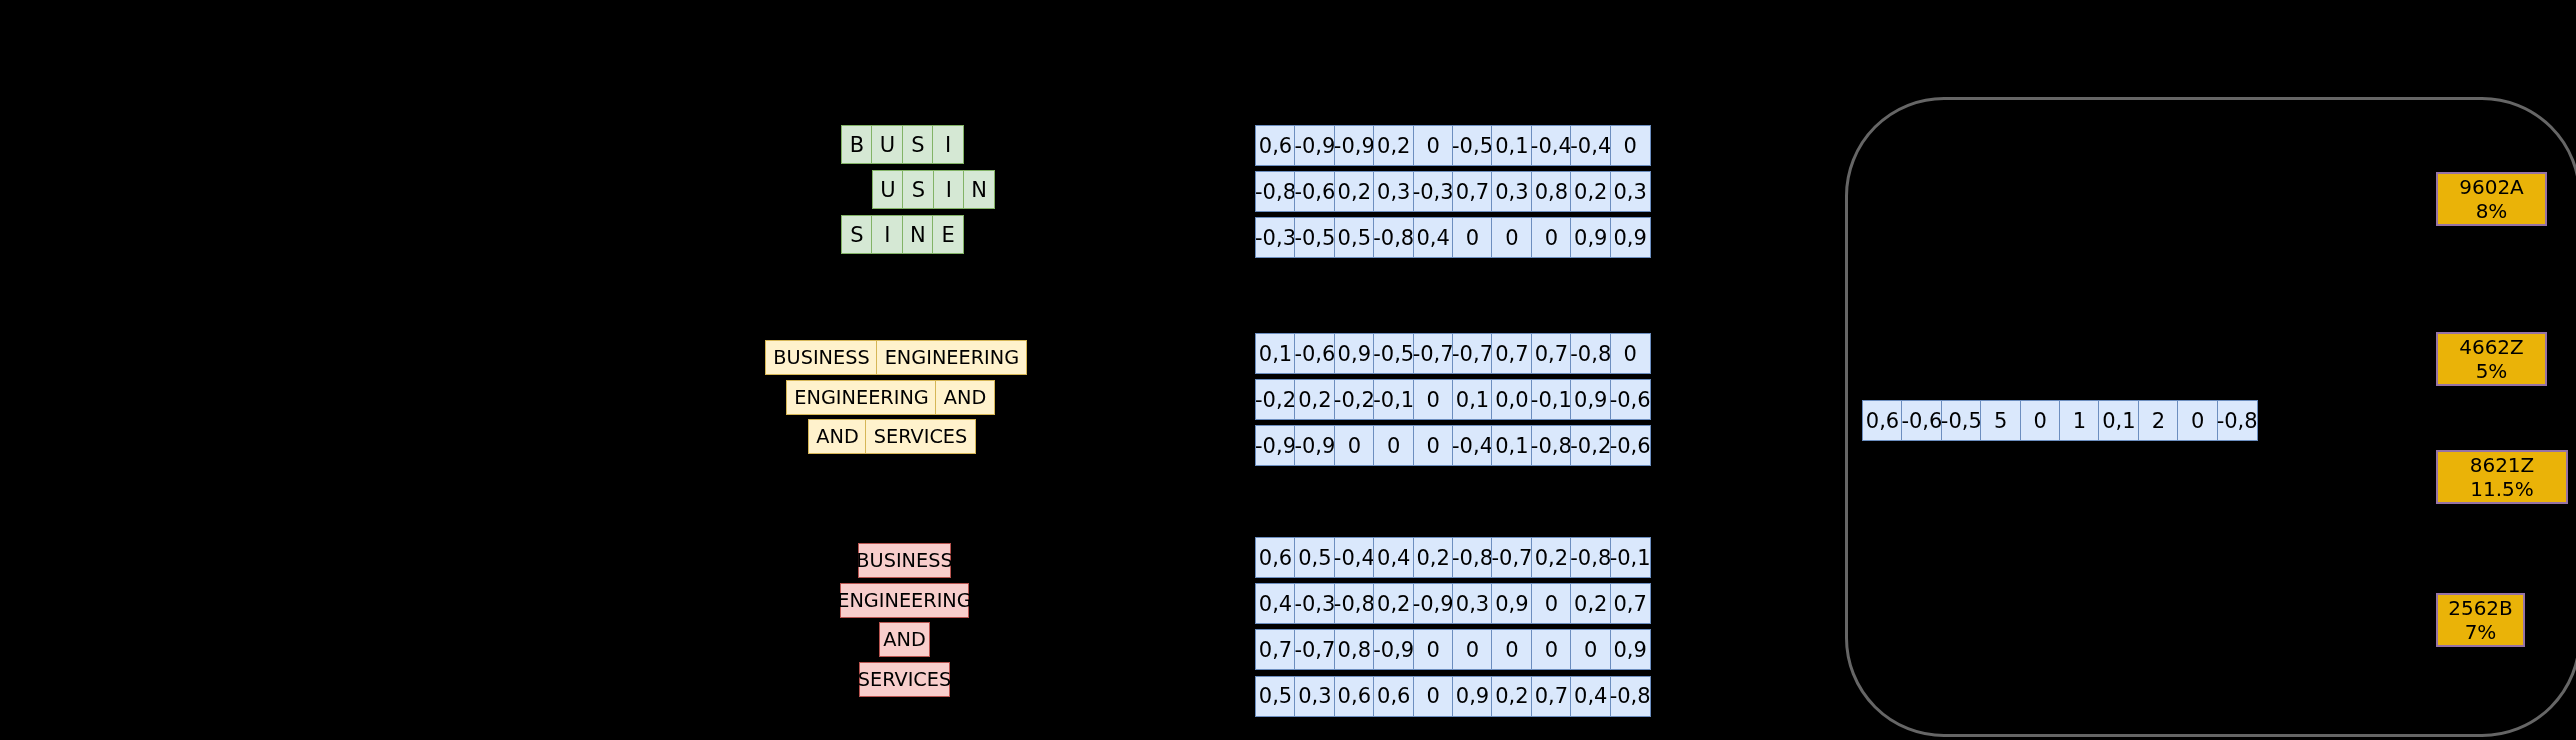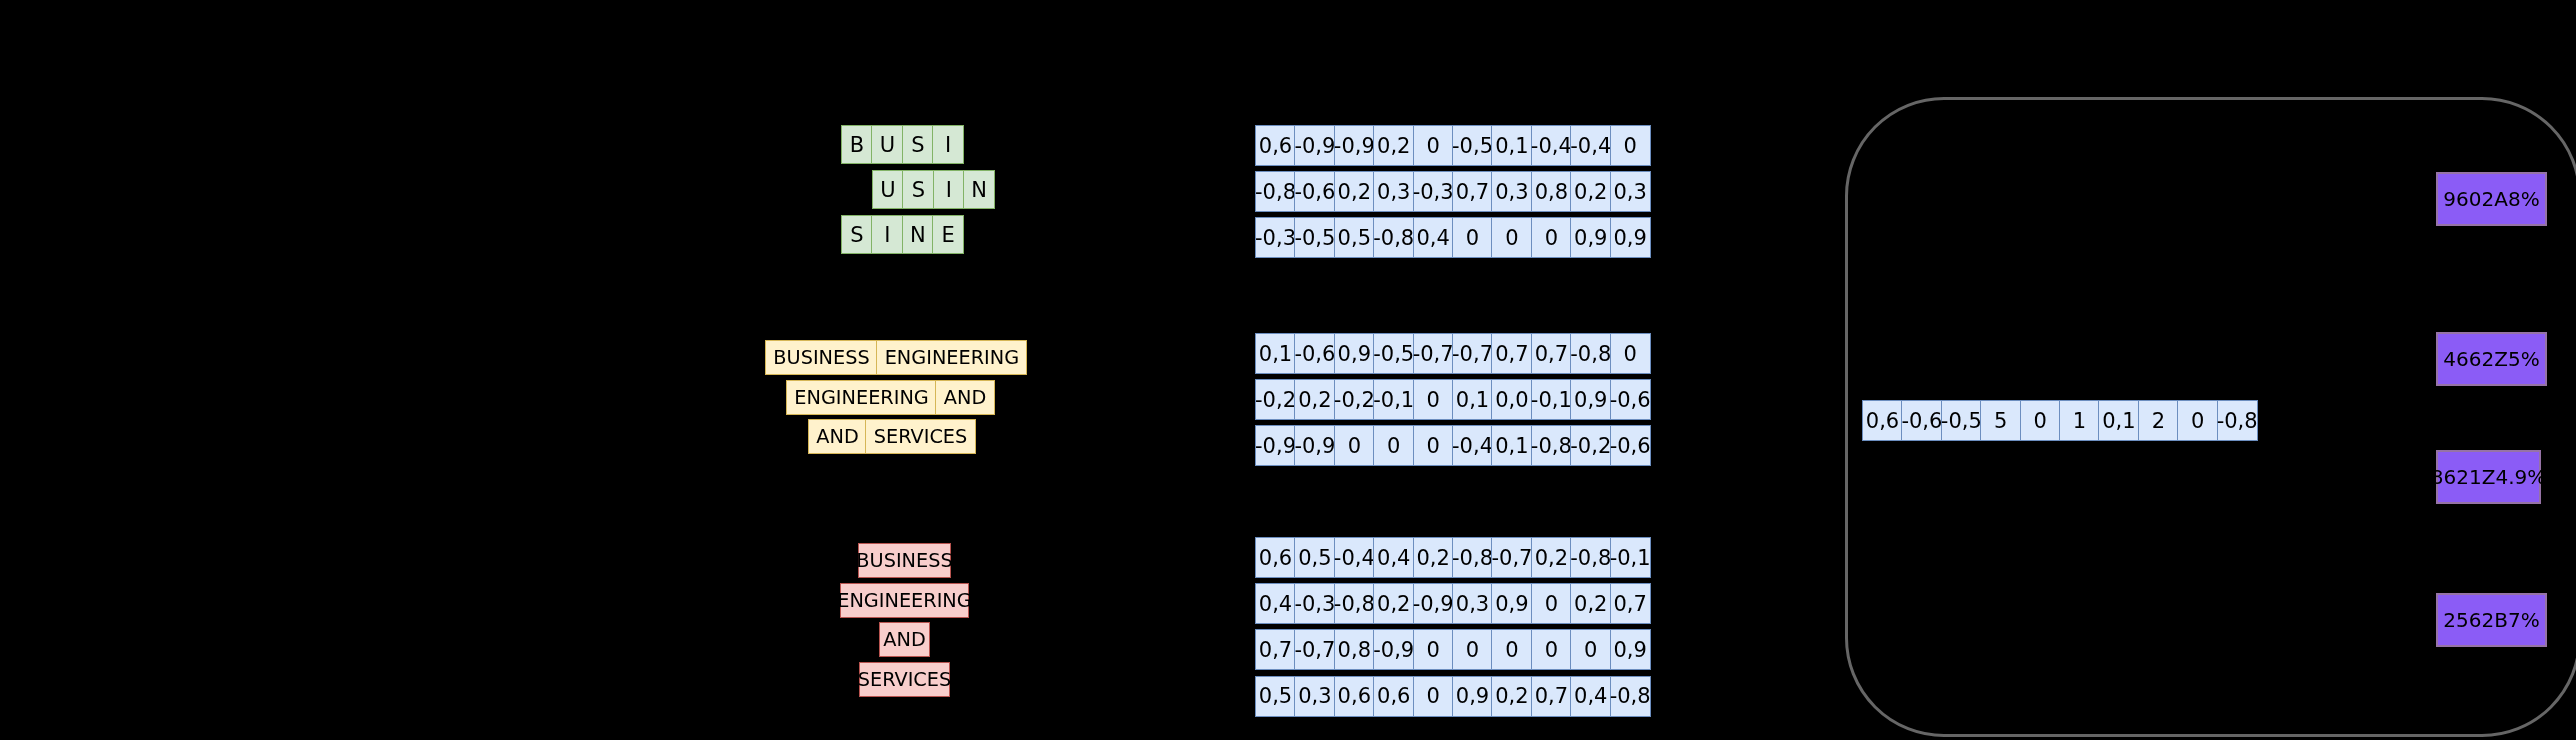--- a/index.html
+++ b/index.html
@@ -108,24 +108,24 @@
     box-sizing: border-box;
     border: 3.7px solid #666666;
     border-radius: 99px;
     background: transparent;
   }
 
   
   .out-box {
     position: absolute;
     box-sizing: border-box;
-    background: #8b5cf6;
+    background: #eab308;
     border: 2.1px solid #9673a6;
     display: flex;
-    flex-direction: row;
+    flex-direction: column;
     align-items: center;
     justify-content: center;
     font-size: 20px;
     line-height: 1.22;
   }
   .out-box .code,
   .out-box .pct { display: block; }
 </style>
 </head>
 <body>
@@ -321,24 +321,24 @@
 
   <div id="outputs" style="position:absolute; left:0; top:0;">
       <div class="out-box" style="left: 2436px; top: 172px; width: 111px; height: 54px;">
         <span class="code">9602A</span>
         <span class="pct">8%</span>
       </div>
       <div class="out-box" style="left: 2436px; top: 312px; width: 111px; height: 54px; margin-top: 20px;">
         <span class="code">4662Z</span>
         <span class="pct">5%</span>
       </div>
-      <div class="out-box" style="left: 2436px; top: 450px; width: 105px; height: 54px;">
+      <div class="out-box" style="left: 2436px; top: 450px; width: 132px; height: 54px;">
         <span class="code">8621Z</span>
-        <span class="pct">4.9%</span>
-      </div>
-      <div class="out-box" style="left: 2436px; top: 593px; width: 111px; height: 54px;">
+        <span class="pct">11.5%</span>
+      </div>
+      <div class="out-box" style="left: 2436px; top: 593px; width: 89px; height: 54px;">
         <span class="code">2562B</span>
         <span class="pct">7%</span>
       </div>
     </div>
 
 </div>
 
 
 </body></html>

